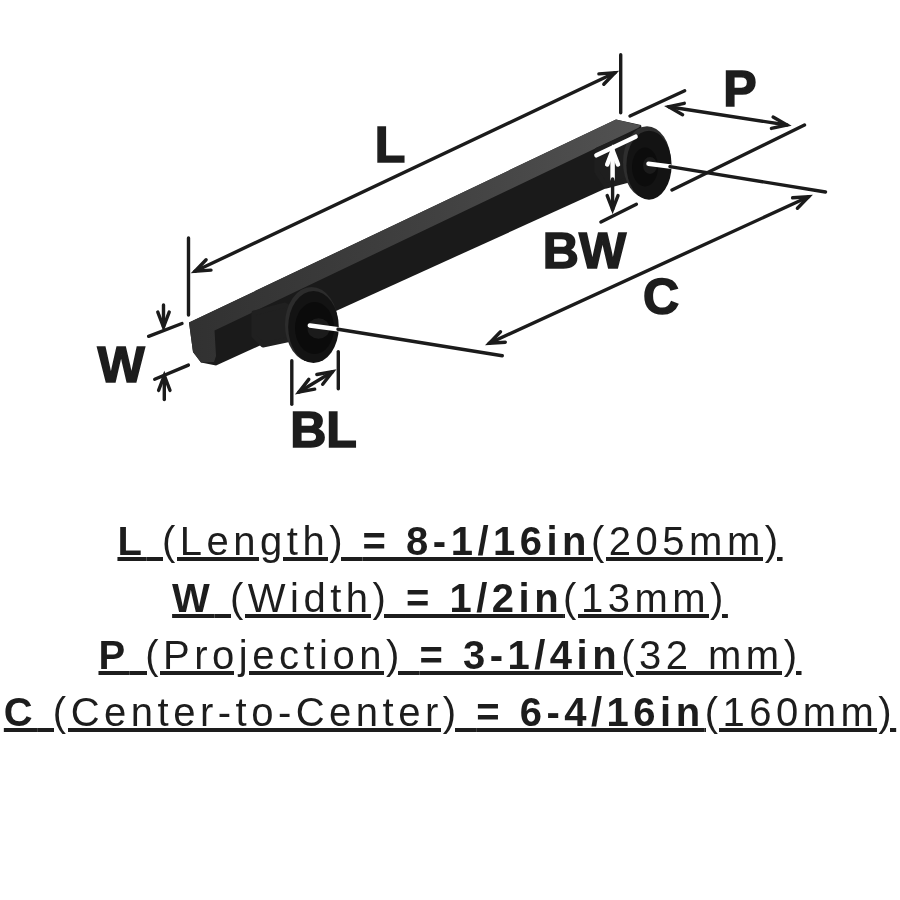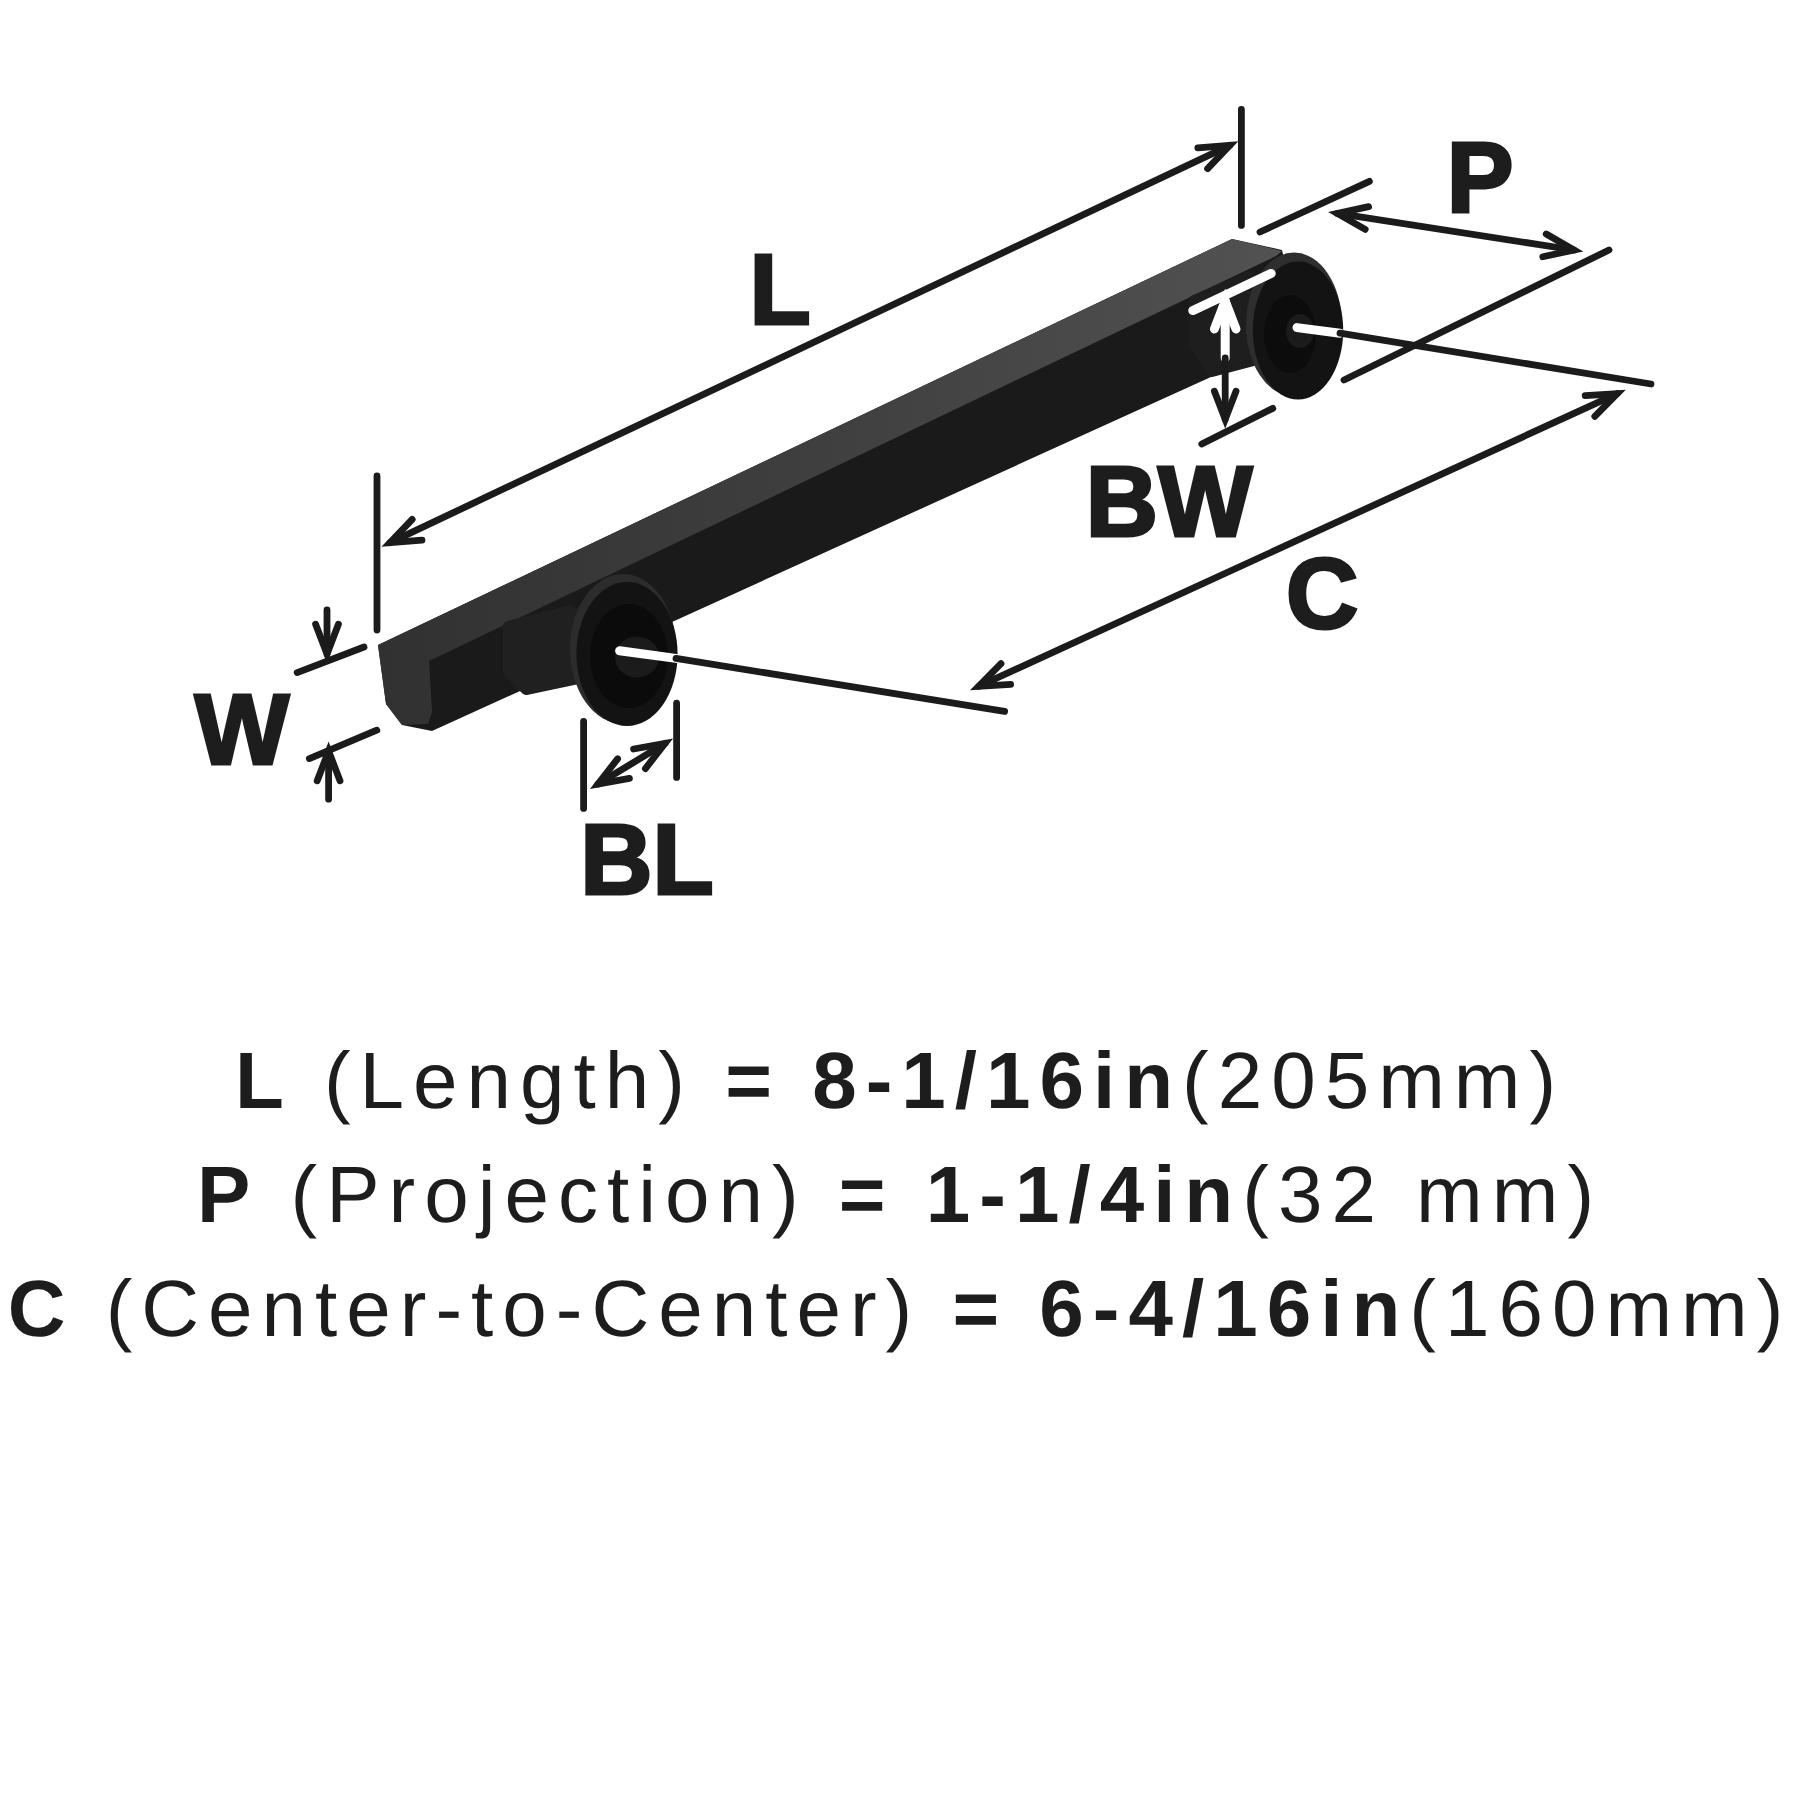--- a/index.html
+++ b/index.html
@@ -1,19 +1,19 @@
 <!DOCTYPE html>
 <html><head>
 <meta charset="utf-8">
 <style>
 html,body{margin:0;padding:0;background:#fff;}
 body{width:900px;height:900px;overflow:hidden;font-family:"Liberation Sans",sans-serif;}
 #diagram{position:absolute;top:0;left:0;}
 #specs{position:absolute;top:513px;left:0;width:900px;text-align:center;
-  font-size:40px;line-height:57px;color:#1d1d1d;font-weight:400;letter-spacing:4.5px;}
+  font-size:40px;line-height:57px;color:#1d1d1d;font-weight:400;letter-spacing:4.5px;text-decoration:underline;}
 #specs b{font-weight:700;}
 </style>
 </head>
 <body>
 <svg id="diagram" width="900" height="512" viewBox="0 0 900 512">
   <defs>
     <linearGradient id="topg" x1="0" y1="0" x2="1" y2="0">
       <stop offset="0" stop-color="#313131"></stop>
       <stop offset="0.55" stop-color="#414141"></stop>
       <stop offset="1" stop-color="#525252"></stop>
@@ -87,15 +87,16 @@
     <text x="390" y="162">L</text>
     <text x="740" y="106">P</text>
     <text x="584.5" y="268">BW</text>
     <text x="661" y="314">C</text>
     <text x="121" y="382">W</text>
     <text x="323.5" y="447">BL</text>
   </g>
 </svg>
 <div id="specs">
   <div><b>L</b> (Length) <b>= 8-1/16in</b>(205mm)</div>
-  <div><b>P</b> (Projection) <b>= 1-1/4in</b>(32 mm)</div>
+  <div><b>W</b> (Width) <b>= 1/2in</b>(13mm)</div>
+  <div><b>P</b> (Projection) <b>= 3-1/4in</b>(32 mm)</div>
   <div><b>C</b> (Center-to-Center) <b>= 6-4/16in</b>(160mm)</div>
 </div>
 
 </body></html>

